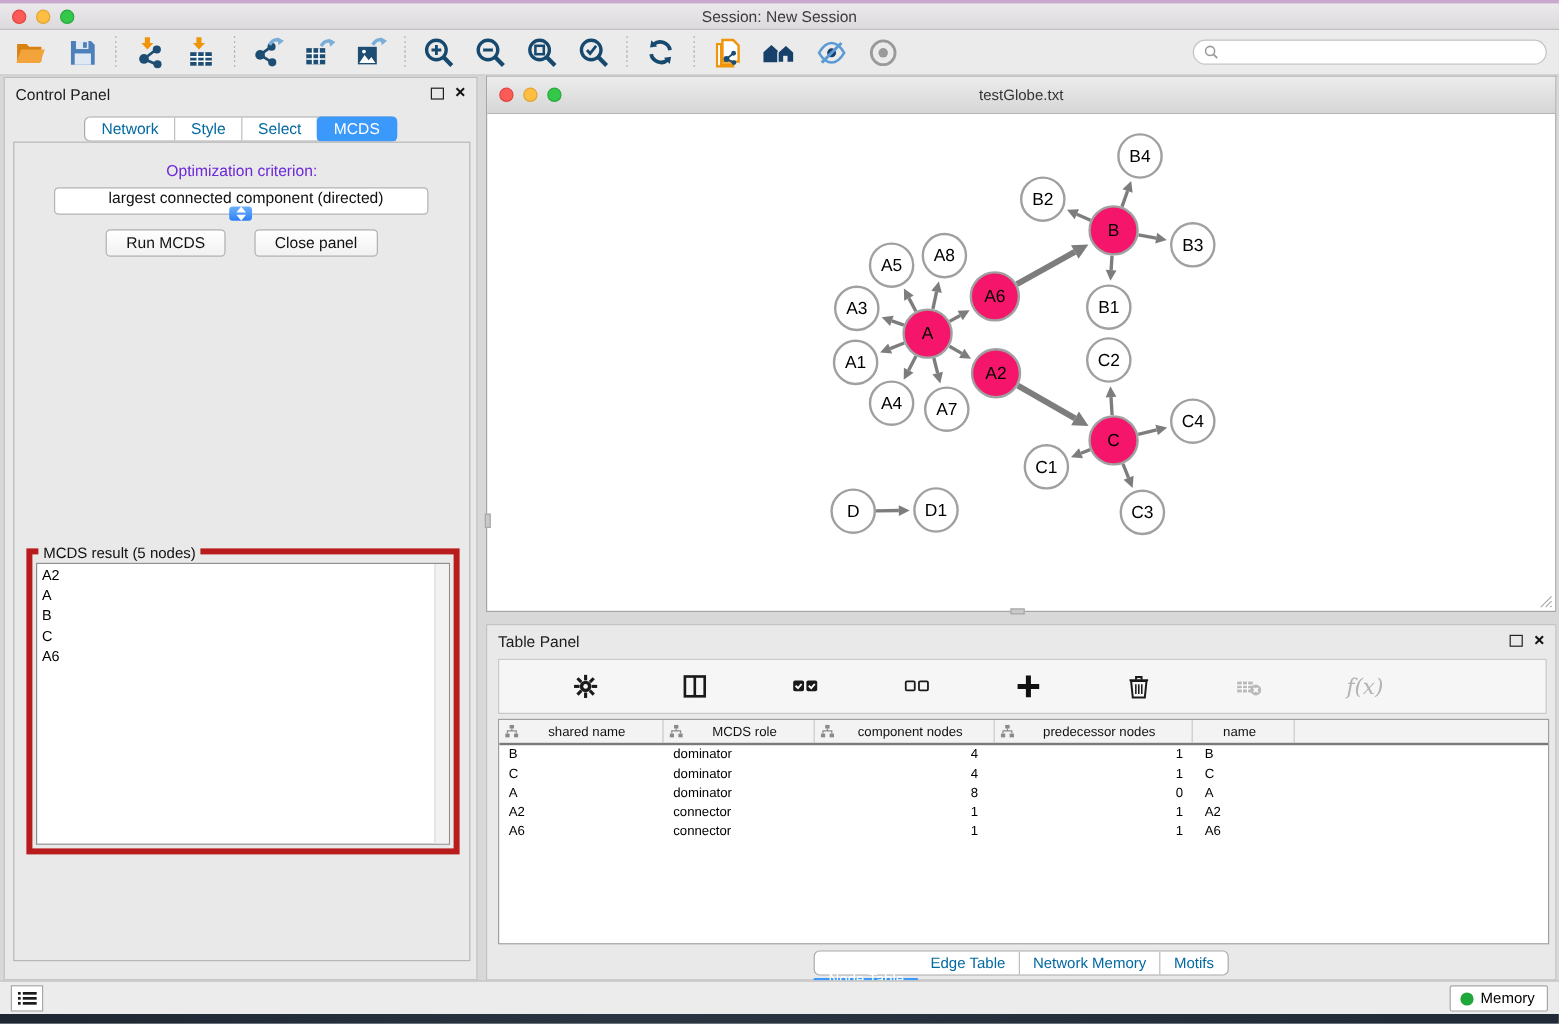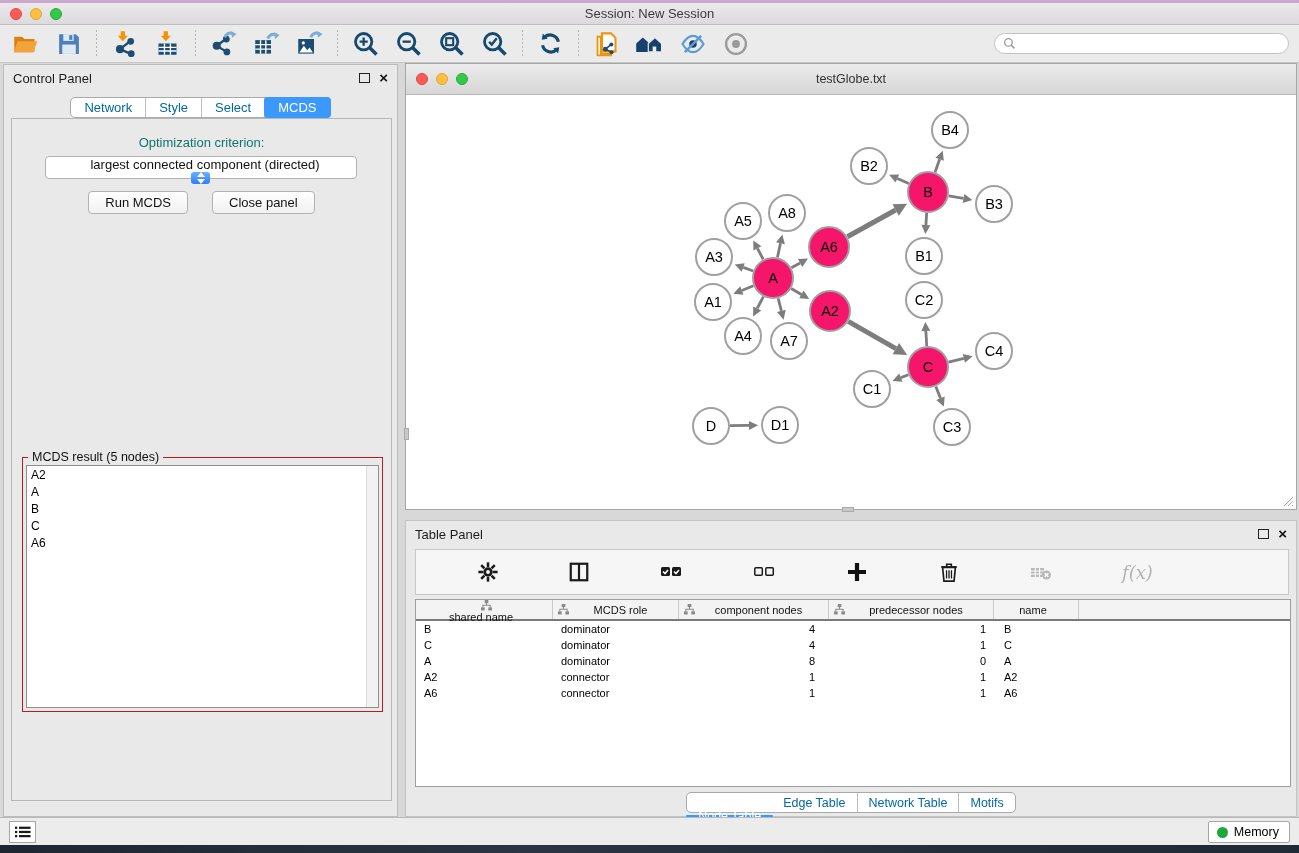--- a/index.html
+++ b/index.html
@@ -53,41 +53,41 @@
   .seg .tab { padding:1px 13px; font-size:13px; color:#0369a1; display:flex;
     align-items:center; border-right:1px solid #bdbdbd; cursor:pointer; }
   .seg .tab:last-child { border-right:none; }
   .seg .tab.active { background:#3b99fc; color:#fff; border-radius:4px;
     margin:-1px; border-right:none; padding:1px 14px; }
   #cp-tabs { position:absolute; left:0; right:0; top:32px; display:flex;
     justify-content:center; }
   #cp-inner { position:absolute; left:7px; top:53px; width:381px; height:683px;
     background:#e9e9e9; border:1px solid #b7b7b7; }
   #opt-label { position:absolute; left:0; right:0; top:16px; text-align:center;
-    font-size:13px; color:#0f766e; }
+    font-size:13px; color:#6d28d9; }
   #criterion { position:absolute; left:33px; top:37px; width:312px; height:23px;
     background:#fff; border:1px solid #b2b2b2; border-radius:4px; display:flex;
     align-items:center; cursor:pointer;flex-direction:column; }
   #criterion .val { flex:1; font-size:13px; padding-left:8px; color:#111;
     white-space:nowrap; }
   #criterion .stepper { width:19px; height:21px; margin-right:1px;
     border-radius:3px; background:linear-gradient(#6db1fb,#2d7ef7);
     display:flex; flex-direction:column; align-items:center;
     justify-content:center; gap:2px; }
   .arr-up { width:0; height:0; border-left:4px solid transparent;
     border-right:4px solid transparent; border-bottom:5px solid #fff; }
   .arr-dn { width:0; height:0; border-left:4px solid transparent;
     border-right:4px solid transparent; border-top:5px solid #fff; }
   .btn { height:23px; background:linear-gradient(#ffffff,#f1f1f1);
     border:1px solid #b2b2b2; border-radius:4px; font-size:13px; color:#111;
     padding:0 16px; font-family:inherit; cursor:pointer; }
   #cp-buttons { position:absolute; left:0; right:0; top:72px; display:flex;
     justify-content:center; gap:24px; }
   #result-group { position:absolute; left:10px; top:338px; width:361px;
-    height:255px; border:1px solid #b91c1c; }
+    height:255px; border:5px solid #b91c1c; }
   #result-group .legend { position:absolute; top:-8px; left:5px;
     background:#e9e9e9; padding:0 4px; font-size:12.5px; color:#111; }
   #result-list { position:absolute; left:3px; top:7px; right:3px; bottom:3px;
     background:#fff; border:1px solid #8f8f8f; overflow:hidden; }
   #result-list .scroll { position:absolute; top:0; right:0; bottom:0; width:12px;
     background:#f2f2f2; border-left:1px solid #dcdcdc; }
   .result-item { font-size:12px; color:#000; padding:1.5px 0 1.5px 4px;
     cursor:default; }
 
   
@@ -610,21 +610,21 @@
           </g>
         <circle cx="17.5" cy="15" r="4.5" fill="#b9b9b9"></circle>
         <path d="M15.7 13.2l3.6 3.6M19.3 13.2l-3.6 3.6" stroke="#fff" stroke-width="1.4"></path>
       </svg>
     </div>
     <div class="tp-btn fx">f(x)</div>
   </div>
 
   <div id="tp-table">
     <div class="thead">
-      <div class="th c0" style="padding:0;flex-direction:column;">
+      <div class="th c0" style="padding:0;">
         <svg width="11" height="11" viewBox="0 0 12 12">
           <rect x="4" y="0" width="4" height="3.4" fill="#8a8a8a"></rect>
           <path d="M6 3.4v2.2M2 8V5.6h8V8" fill="none" stroke="#8a8a8a" stroke-width="1.1"></path>
           <rect x="0" y="8" width="4" height="3.4" fill="#8a8a8a"></rect>
           <rect x="8" y="8" width="4" height="3.4" fill="#8a8a8a"></rect>
         </svg>
         <span class="lbl">shared name</span>
       </div>
       <div class="th c1" style="padding:0;">
         <svg width="11" height="11" viewBox="0 0 12 12">
@@ -692,21 +692,21 @@
       <div class="td c2">1</div>
       <div class="td c3">1</div>
       <div class="td c4">A6</div>
     </div>
   </div>
 
   <div id="tp-tabs">
     <div class="seg">
       <div class="tab sm active">Node Table</div>
       <div class="tab sm">Edge Table</div>
-      <div class="tab sm">Network Table</div>
+      <div class="tab sm">Network Memory</div>
       <div class="tab sm">Motifs</div>
     </div>
   </div>
 </div>
 
 <div id="status-bar" class="abs">
   <div id="list-btn">
     <svg width="16" height="14" viewBox="0 0 18 14">
       <g fill="#1a1a1a">
         <rect x="0" y="1" width="2.5" height="2.5"></rect>

